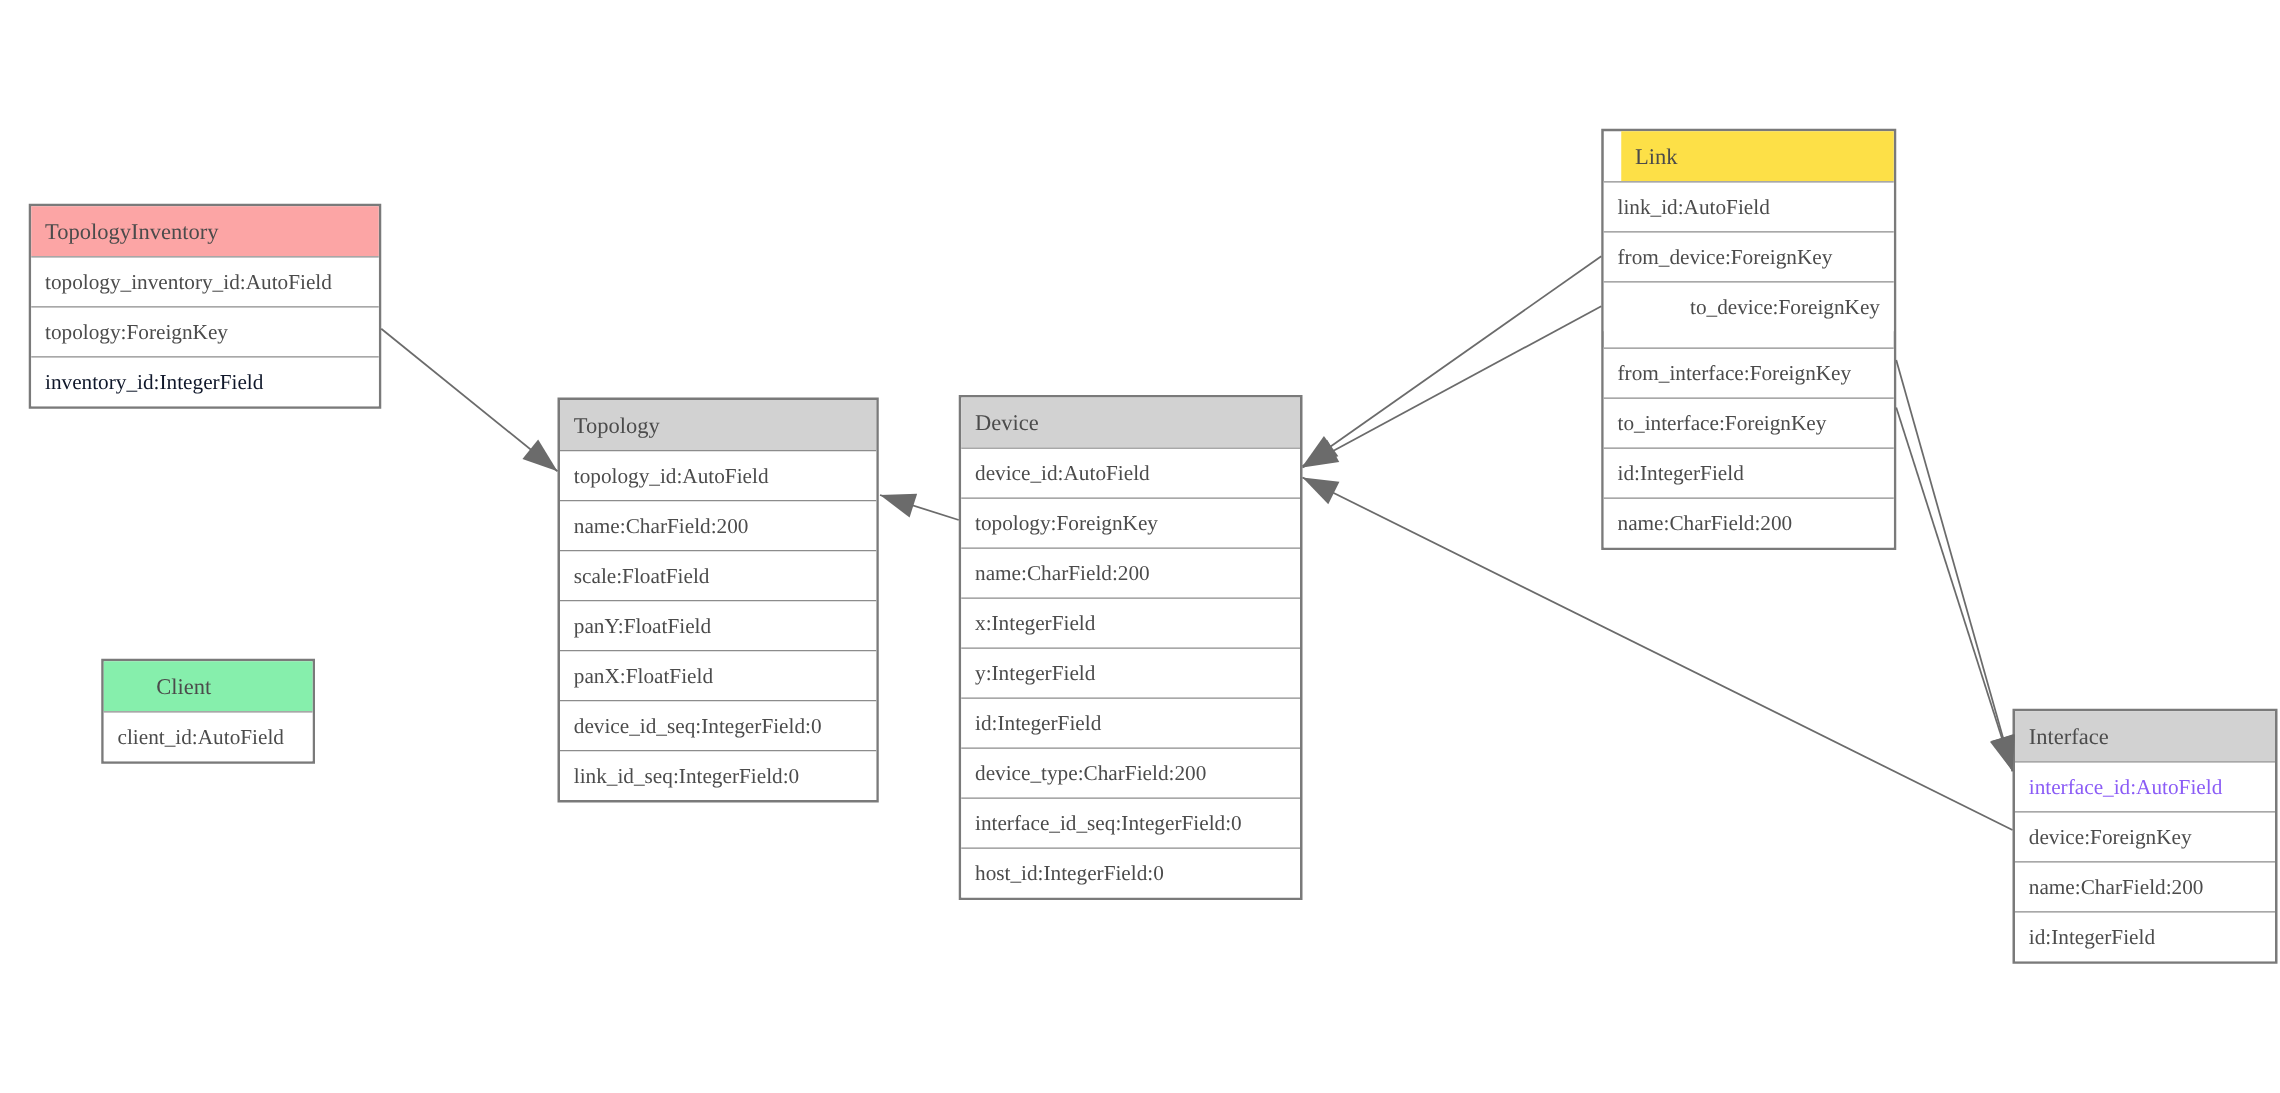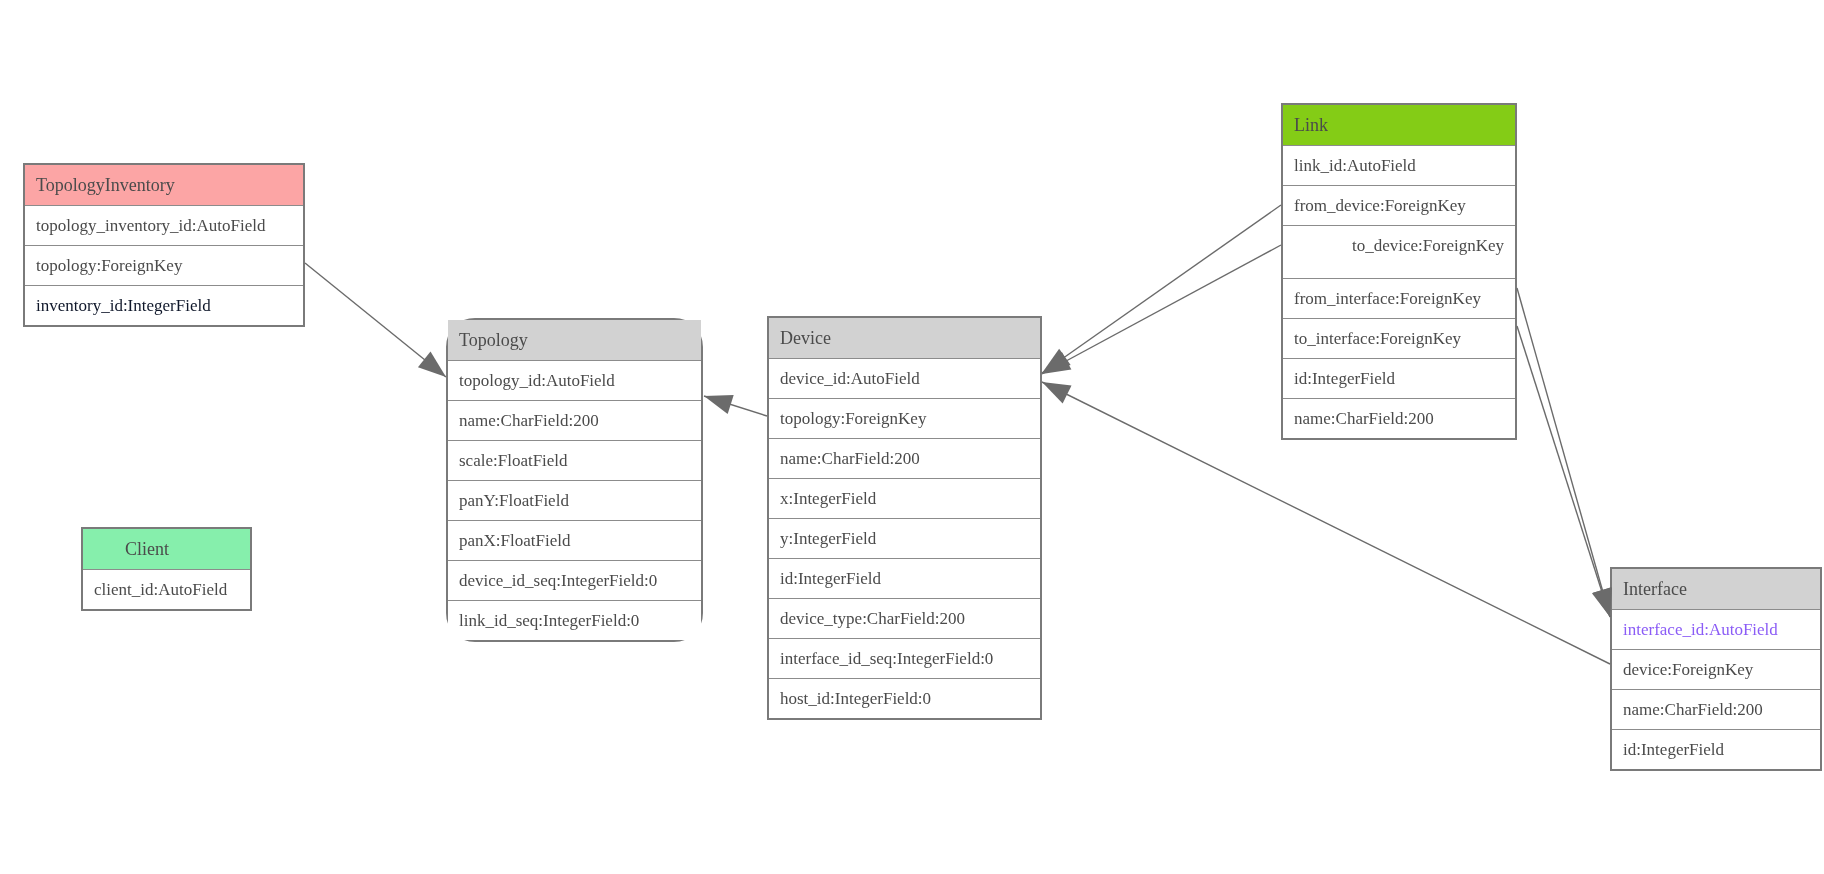--- a/index.html
+++ b/index.html
@@ -69,21 +69,21 @@
       <polygon points="1610,617 1611.0016380027357,587.2847392521709 1591.9508759899174,593.3731271119376" fill="#6b6b6b"></polygon>
       <line x1="1610" y1="664" x2="1042" y2="382" stroke="#6b6b6b" stroke-width="1.4"></line>
       <polygon points="1042,382 1062.632296908039,403.408136871258 1071.5260720961576,385.4944336554734" fill="#6b6b6b"></polygon>
     </svg>
 <div class="entity" style="left: 23px; top: 163px; width: 282px; border-color: rgb(122, 122, 122);">
       <div class="entity-header" style="background: #fca5a5; color: rgb(75, 75, 75);">TopologyInventory</div>
       <div class="entity-field" style="color: rgb(75, 75, 75); border-top-color: rgb(140, 140, 140);">topology_inventory_id:AutoField</div>
       <div class="entity-field" style="color: rgb(75, 75, 75); border-top-color: rgb(140, 140, 140);">topology:ForeignKey</div>
       <div class="entity-field" style="color: #0f172a; border-top-color: rgb(140, 140, 140);">inventory_id:IntegerField</div>
     </div>
-    <div class="entity" style="left: 446px; top: 318px; width: 257px; border-color: rgb(122, 122, 122); border-radius: 29px;">
+    <div class="entity" style="left: 446px; top: 318px; width: 257px; border-color: rgb(122, 122, 122);">
       <div class="entity-header" style="background: rgb(210, 210, 210); color: rgb(75, 75, 75);">Topology</div>
       <div class="entity-field" style="color: rgb(75, 75, 75); border-top-color: rgb(140, 140, 140);">topology_id:AutoField</div>
       <div class="entity-field" style="color: rgb(75, 75, 75); border-top-color: rgb(140, 140, 140);">name:CharField:200</div>
       <div class="entity-field" style="color: rgb(75, 75, 75); border-top-color: rgb(140, 140, 140);">scale:FloatField</div>
       <div class="entity-field" style="color: rgb(75, 75, 75); border-top-color: rgb(140, 140, 140);">panY:FloatField</div>
       <div class="entity-field" style="color: rgb(75, 75, 75); border-top-color: rgb(140, 140, 140);">panX:FloatField</div>
       <div class="entity-field" style="color: rgb(75, 75, 75); border-top-color: rgb(140, 140, 140);">device_id_seq:IntegerField:0</div>
       <div class="entity-field" style="color: rgb(75, 75, 75); border-top-color: rgb(140, 140, 140);">link_id_seq:IntegerField:0</div>
     </div>
     <div class="entity" style="left: 81px; top: 527px; width: 171px; border-color: rgb(122, 122, 122);">
@@ -96,21 +96,21 @@
       <div class="entity-field" style="color: rgb(75, 75, 75); border-top-color: rgb(140, 140, 140);">topology:ForeignKey</div>
       <div class="entity-field" style="color: rgb(75, 75, 75); border-top-color: rgb(140, 140, 140);">name:CharField:200</div>
       <div class="entity-field" style="color: rgb(75, 75, 75); border-top-color: rgb(140, 140, 140);">x:IntegerField</div>
       <div class="entity-field" style="color: rgb(75, 75, 75); border-top-color: rgb(140, 140, 140);">y:IntegerField</div>
       <div class="entity-field" style="color: rgb(75, 75, 75); border-top-color: rgb(140, 140, 140);">id:IntegerField</div>
       <div class="entity-field" style="color: rgb(75, 75, 75); border-top-color: rgb(140, 140, 140);">device_type:CharField:200</div>
       <div class="entity-field" style="color: rgb(75, 75, 75); border-top-color: rgb(140, 140, 140);">interface_id_seq:IntegerField:0</div>
       <div class="entity-field" style="color: rgb(75, 75, 75); border-top-color: rgb(140, 140, 140);">host_id:IntegerField:0</div>
     </div>
     <div class="entity" style="left: 1281px; top: 103px; width: 236px; border-color: rgb(122, 122, 122);">
-      <div class="entity-header" style="background: #84cc16; color: rgb(75, 75, 75);">Link</div>
+      <div class="entity-header" style="background: #fde047; color: rgb(75, 75, 75); margin-left: 14px;">Link</div>
       <div class="entity-field" style="color: rgb(75, 75, 75); border-top-color: rgb(140, 140, 140);">link_id:AutoField</div>
       <div class="entity-field" style="color: rgb(75, 75, 75); border-top-color: rgb(140, 140, 140);">from_device:ForeignKey</div>
       <div class="entity-field" style="color: rgb(75, 75, 75); border-top-color: rgb(140, 140, 140); text-align: right;">to_device:ForeignKey</div>
       <div class="entity-field" style="color: rgb(75, 75, 75); border-top-color: rgb(140, 140, 140); margin-top: 13px;">from_interface:ForeignKey</div>
       <div class="entity-field" style="color: rgb(75, 75, 75); border-top-color: rgb(140, 140, 140);">to_interface:ForeignKey</div>
       <div class="entity-field" style="color: rgb(75, 75, 75); border-top-color: rgb(140, 140, 140);">id:IntegerField</div>
       <div class="entity-field" style="color: rgb(75, 75, 75); border-top-color: rgb(140, 140, 140);">name:CharField:200</div>
     </div>
     <div class="entity" style="left: 1610px; top: 567px; width: 212px; border-color: rgb(122, 122, 122);">
       <div class="entity-header" style="background: rgb(210, 210, 210); color: rgb(75, 75, 75);">Interface</div>

